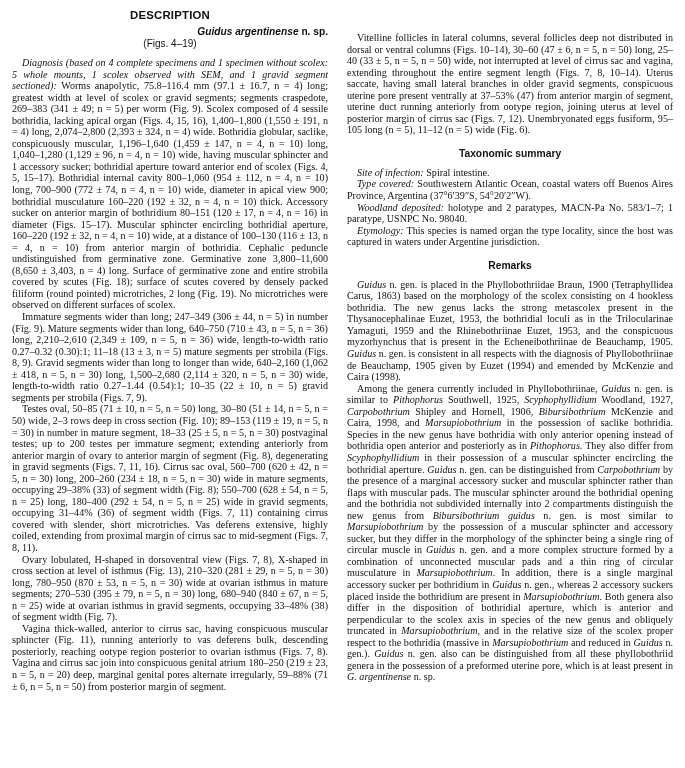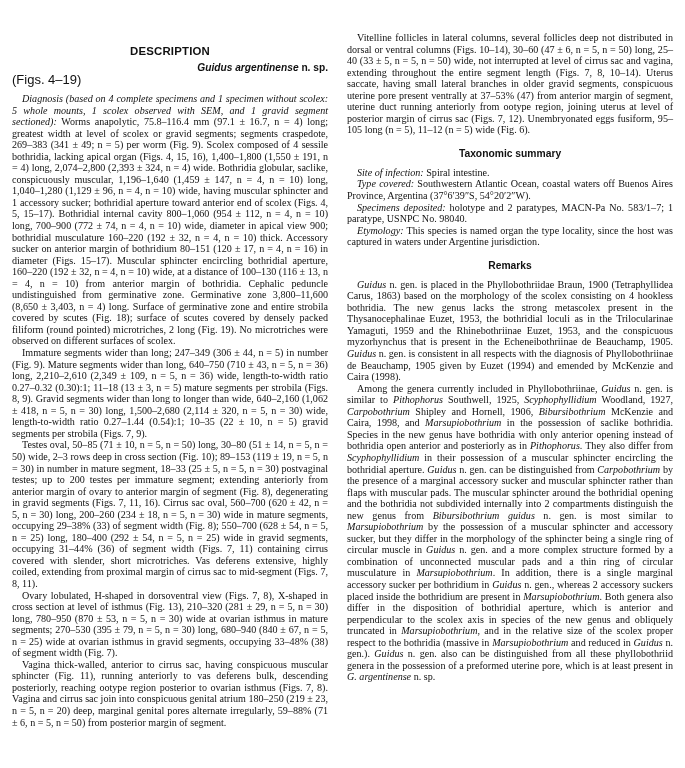--- a/index.html
+++ b/index.html
@@ -1,24 +1,24 @@
 <!DOCTYPE html>
 <html><head>
 <meta charset="utf-8">
 <style>
   html, body { margin: 0; padding: 0; background: #ffffff; }
   body { width: 685px; height: 768px; overflow: hidden; position: relative; color: #111; }
   .col { position: absolute; top: 0; font-family: "Liberation Serif", serif; font-size: 10.1px; line-height: 11.55px; text-align: justify; }
-  .col-left { left: 12px; width: 316px; margin-top: 36px; }
+  .col-left { left: 12px; width: 316px; }
   .col-right { left: 347px; width: 326px; }
   .h-main { font-family: "Liberation Sans", sans-serif; font-weight: bold; font-size: 11.4px; text-align: center; margin: 8px 0 0 0; line-height: 14px; letter-spacing: 0.2px; }
   .h-species { font-family: "Liberation Sans", sans-serif; text-align: right; font-size: 10.2px; line-height: 12px; margin-top: 4px; }
   .h-species .it { font-style: italic; font-weight: bold; }
   .h-species .nsp { font-weight: bold; }
-  .h-figs { font-family: "Liberation Sans", sans-serif; font-size: 13px; line-height: 12px; }
+  .h-figs { font-family: "Liberation Sans", sans-serif; text-align: center; font-size: 10px; line-height: 12px; }
   .h-sec { font-family: "Liberation Sans", sans-serif; font-weight: bold; font-size: 10.3px; line-height: 13px; margin: 11px 0 7px 0; text-align: center; }
   p { margin: 0; text-indent: 10px; hyphens: manual; }
   p + p { margin-top: 0; }
   .first-left { margin-top: 7px; }
   .first-right { margin-top: 32px; }
   i { font-style: italic; }
 </style>
 </head>
 <body>
 
@@ -36,20 +36,20 @@
   <p>Vagina thick-walled, anterior to cirrus sac, having conspicuous muscular sphincter (Fig. 11), running anteriorly to vas deferens bulk, descending posteriorly, reaching ootype region posterior to ovarian isthmus (Figs. 7, 8). Vagina and cirrus sac join into conspicuous genital atrium 180–250 (219 ± 23, n = 5, n = 20) deep, marginal genital pores alternate irregularly, 59–88% (71 ± 6, n = 5, n = 50) from posterior margin of segment.</p>
 </div>
 
 <div class="col col-right">
   <p class="first-right">Vitelline follicles in lateral columns, several follicles deep not distributed in dorsal or ventral columns (Figs. 10–14), 30–60 (47 ± 6, n = 5, n = 50) long, 25–40 (33 ± 5, n = 5, n = 50) wide, not interrupted at level of cirrus sac and vagina, extending throughout the entire segment length (Figs. 7, 8, 10–14). Uterus saccate, having small lateral branches in older gravid segments, conspicuous uterine pore present ventrally at 37–53% (47) from anterior margin of segment, uterine duct running anteriorly from ootype region, joining uterus at level of posterior margin of cirrus sac (Figs. 7, 12). Unembryonated eggs fusiform, 95–105 long (n = 5), 11–12 (n = 5) wide (Fig. 6).</p>
 
   <div class="h-sec">Taxonomic summary</div>
   <div id="tax-list">
       <p><i>Site of infection:</i><span> Spiral intestine.</span></p>
       <p><i>Type covered:</i><span> Southwestern Atlantic Ocean, coastal waters off Buenos Aires Province, Argentina (37°6′39″S, 54°20′2″W).</span></p>
-      <p><i>Specimens deposited:</i><span> holotype and 2 paratypes, MACN-Pa No. 583/1–7; 1 paratype, USNPC No. 98040.</span></p>
+      <p><i>Woodland deposited:</i><span> holotype and 2 paratypes, MACN-Pa No. 583/1–7; 1 paratype, USNPC No. 98040.</span></p>
       <p><i>Etymology:</i><span> This species is named organ the type locality, since the host was captured in waters under Argentine jurisdiction.</span></p>
     </div>
 
   <div class="h-sec">Remarks</div>
   <p id="remarks-p1"><i>Guidus</i><span> n. gen. is placed in the Phyllobothriidae Braun, 1900 (Tetraphyllidea Carus, 1863) based on the morphology of the scolex consisting on 4 hookless bothridia. The new genus lacks the strong metascolex present in the Thysanocephalinae Euzet, 1953, the bothridial loculi as in the Trilocularinae Yamaguti, 1959 and the Rhinebothriinae Euzet, 1953, and the conspicuous myzorhynchus that is present in the Echeneibothriinae de Beauchamp, 1905. </span><i>Guidus</i><span> n. gen. is consistent in all respects with the diagnosis of Phyllobothriinae de Beauchamp, 1905 given by Euzet (1994) and emended by McKenzie and Caira (1998).</span></p>
   <p id="remarks-p2"><span>Among the genera currently included in Phyllobothriinae, </span><i>Guidus</i><span> n. gen. is similar to </span><i>Pithophorus</i><span> Southwell, 1925, </span><i>Scyphophyllidium</i><span> Woodland, 1927, </span><i>Carpobothrium</i><span> Shipley and Hornell, 1906, </span><i>Bibursibothrium</i><span> McKenzie and Caira, 1998, and </span><i>Marsupiobothrium</i><span> in the possession of saclike bothridia. Species in the new genus have bothridia with only anterior opening instead of bothridia open anterior and posteriorly as in </span><i>Pithophorus</i><span>. They also differ from </span><i>Scyphophyllidium</i><span> in their possession of a muscular sphincter encircling the bothridial aperture. </span><i>Guidus</i><span> n. gen. can be distinguished from </span><i>Carpobothrium</i><span> by the presence of a marginal accessory sucker and muscular sphincter rather than flaps with muscular pads. The muscular sphincter around the bothridial opening and the bothridia not subdivided internally into 2 compartments distinguish the new genus from </span><i>Bibursibothrium guidus</i><span> n. gen. is most similar to </span><i>Marsupiobothrium</i><span> by the possession of a muscular sphincter and accessory sucker, but they differ in the morphology of the sphincter being a single ring of circular muscle in </span><i>Guidus</i><span> n. gen. and a more complex structure formed by a combination of unconnected muscular pads and a thin ring of circular musculature in </span><i>Marsupiobothrium</i><span>. In addition, there is a single marginal accessory sucker per bothridium in </span><i>Guidus</i><span> n. gen., whereas 2 accessory suckers placed inside the bothridium are present in </span><i>Marsupiobothrium</i><span>. Both genera also differ in the disposition of bothridial aperture, which is anterior and perpendicular to the scolex axis in species of the new genus and obliquely truncated in </span><i>Marsupiobothrium</i><span>, and in the relative size of the scolex proper respect to the bothridia (massive in </span><i>Marsupiobothrium</i><span> and reduced in </span><i>Guidus</i><span> n. gen.). </span><i>Guidus</i><span> n. gen. also can be distinguished from all these phyllobothriid genera in the possession of a preformed uterine pore, which is at least present in </span><i>G. argentinense</i><span> n. sp.</span></p>
 </div>
 
 </body></html>

